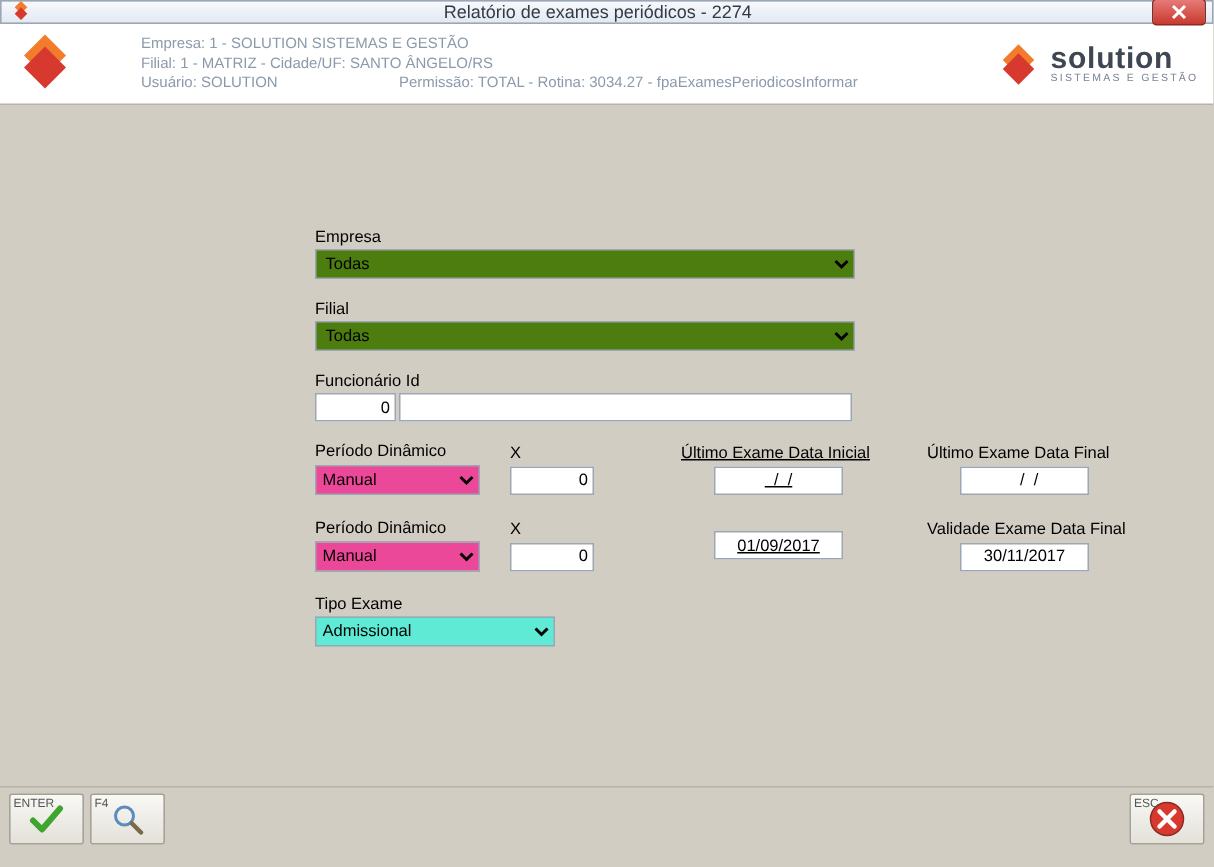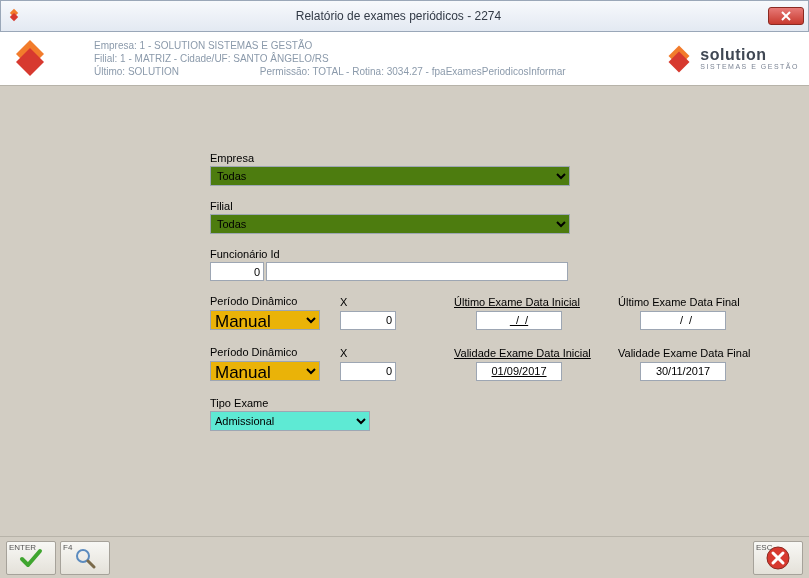--- a/index.html
+++ b/index.html
@@ -8,21 +8,21 @@
     width: 809px;
     height: 578px;
     font-family: Tahoma, Arial, sans-serif;
     font-size: 11px;
     background: #d2cdc3;
     overflow: hidden;
     position: relative;
   }
   
   .titlebar {
-    height: 32px;
+    height: 16px;
     background: linear-gradient(#f7f9fc, #e3e9f2);
     border: 1px solid #9aa7b8;
     display: flex;
     align-items: center;
     position: relative;
   }
   .titlebar .sys-icon {
     width: 16px; height: 16px;
     margin: 0 6px;
   }
@@ -67,21 +67,21 @@
   .header .meta .perm { display: inline-block; margin-left: 78px; }
   .header .logo-right {
     display: flex;
     align-items: center;
     gap: 6px;
   }
   .brand-text {
     display: flex; flex-direction: column; line-height: 1;
   }
   .brand-text .big {
-    font-size: 16px; font-weight: bold; color: #3f4753; letter-spacing: 0.5px;
+    font-size: 20px; font-weight: bold; color: #3f4753; letter-spacing: 0.5px;
   }
   .brand-text .small {
     font-size: 7px; color: #7b8494; letter-spacing: 1.5px; text-align: right;
   }
   
   .form-area {
     position: absolute;
     left: 0; right: 0;
     top: 80px;
     bottom: 44px;
@@ -139,23 +139,23 @@
     flex-direction: column;
   }
   .col.pd { width: 130px; }
   .col.x  { width: 68px; }
   .col.spacer { width: 46px; }
   .col.d1 { width: 164px; text-decoration: underline; }
   .col.d2 { width: 152px; }
   .col .lbl { font-size: 11px; margin-bottom: 3px; white-space: nowrap; }
   .sel-small {
     width: 110px; height: 20px;
-    font-size: 17px;
-    border: 1px solid #9da6b3;
-    background: #eab308;
+    font-size: 11px;
+    border: 1px solid #9da6b3;
+    background: #ec4899;
   }
   .num-input {
     width: 56px; height: 19px;
     border: 1px solid #9da6b3;
     background: #fff;
     text-align: right;
     padding: 1px 3px;
     font-size: 11px;
   }
   .date-input {
@@ -169,21 +169,21 @@
   }
   .tipo-block select {
     width: 160px; height: 20px;
     font-size: 11px;
     border: 1px solid #9da6b3;
     background: #5eead4;
   }
   
   .footer {
     position: absolute;
-    left: 0; right: 0; bottom: 0;
+    left: 0; right: 0; bottom: 12px;
     height: 42px;
     background: #d2cdc3;
     border-top: 1px solid #b7b3a9;
     display: flex;
     align-items: center;
     padding: 3px 6px;
     gap: 4px;
   }
   .foot-btn {
     width: 50px; height: 34px;
@@ -232,21 +232,21 @@
   <div class="logo-left">
     <svg class="diamond-logo" viewBox="0 0 40 40">
       <polygon points="20,2 34,16 20,30 6,16" fill="#f27c2c"></polygon>
       <polygon points="20,10 34,24 20,38 6,24" fill="#d7392f"></polygon>
     </svg>
   </div>
   <div class="meta">
     <div class="row">Empresa: 1 - SOLUTION SISTEMAS E GESTÃO</div>
     <div class="row">Filial: 1 - MATRIZ - Cidade/UF: SANTO ÂNGELO/RS</div>
     <div class="row">
-      <span>Último: SOLUTION</span>
+      <span>Usuário: SOLUTION</span>
       <span class="perm">Permissão: TOTAL - Rotina: 3034.27 - fpaExamesPeriodicosInformar</span>
     </div>
   </div>
   <div class="logo-right">
     <svg class="diamond-logo small" viewBox="0 0 40 40">
       <polygon points="20,2 34,16 20,30 6,16" fill="#f27c2c"></polygon>
       <polygon points="20,10 34,24 20,38 6,24" fill="#d7392f"></polygon>
     </svg>
     <div class="brand-text">
       <span class="big">solution</span>
@@ -308,21 +308,20 @@
         <select class="sel-small">
           <option>Manual</option>
         </select>
       </div>
       <div class="col x">
         <span class="lbl">X</span>
         <input class="num-input" value="0" style="">
       </div>
       <div class="col spacer"></div>
       <div class="col d1">
-        <span class="lbl">Validade Exame Data Inicial</span>
         <input class="date-input" value="01/09/2017" style="">
       </div>
       <div class="col d2">
         <span class="lbl">Validade Exame Data Final</span>
         <input class="date-input" value="30/11/2017" style="">
       </div>
     </div>
 
     <div class="field-block tipo-block">
       <span class="field-label">Tipo Exame</span>

